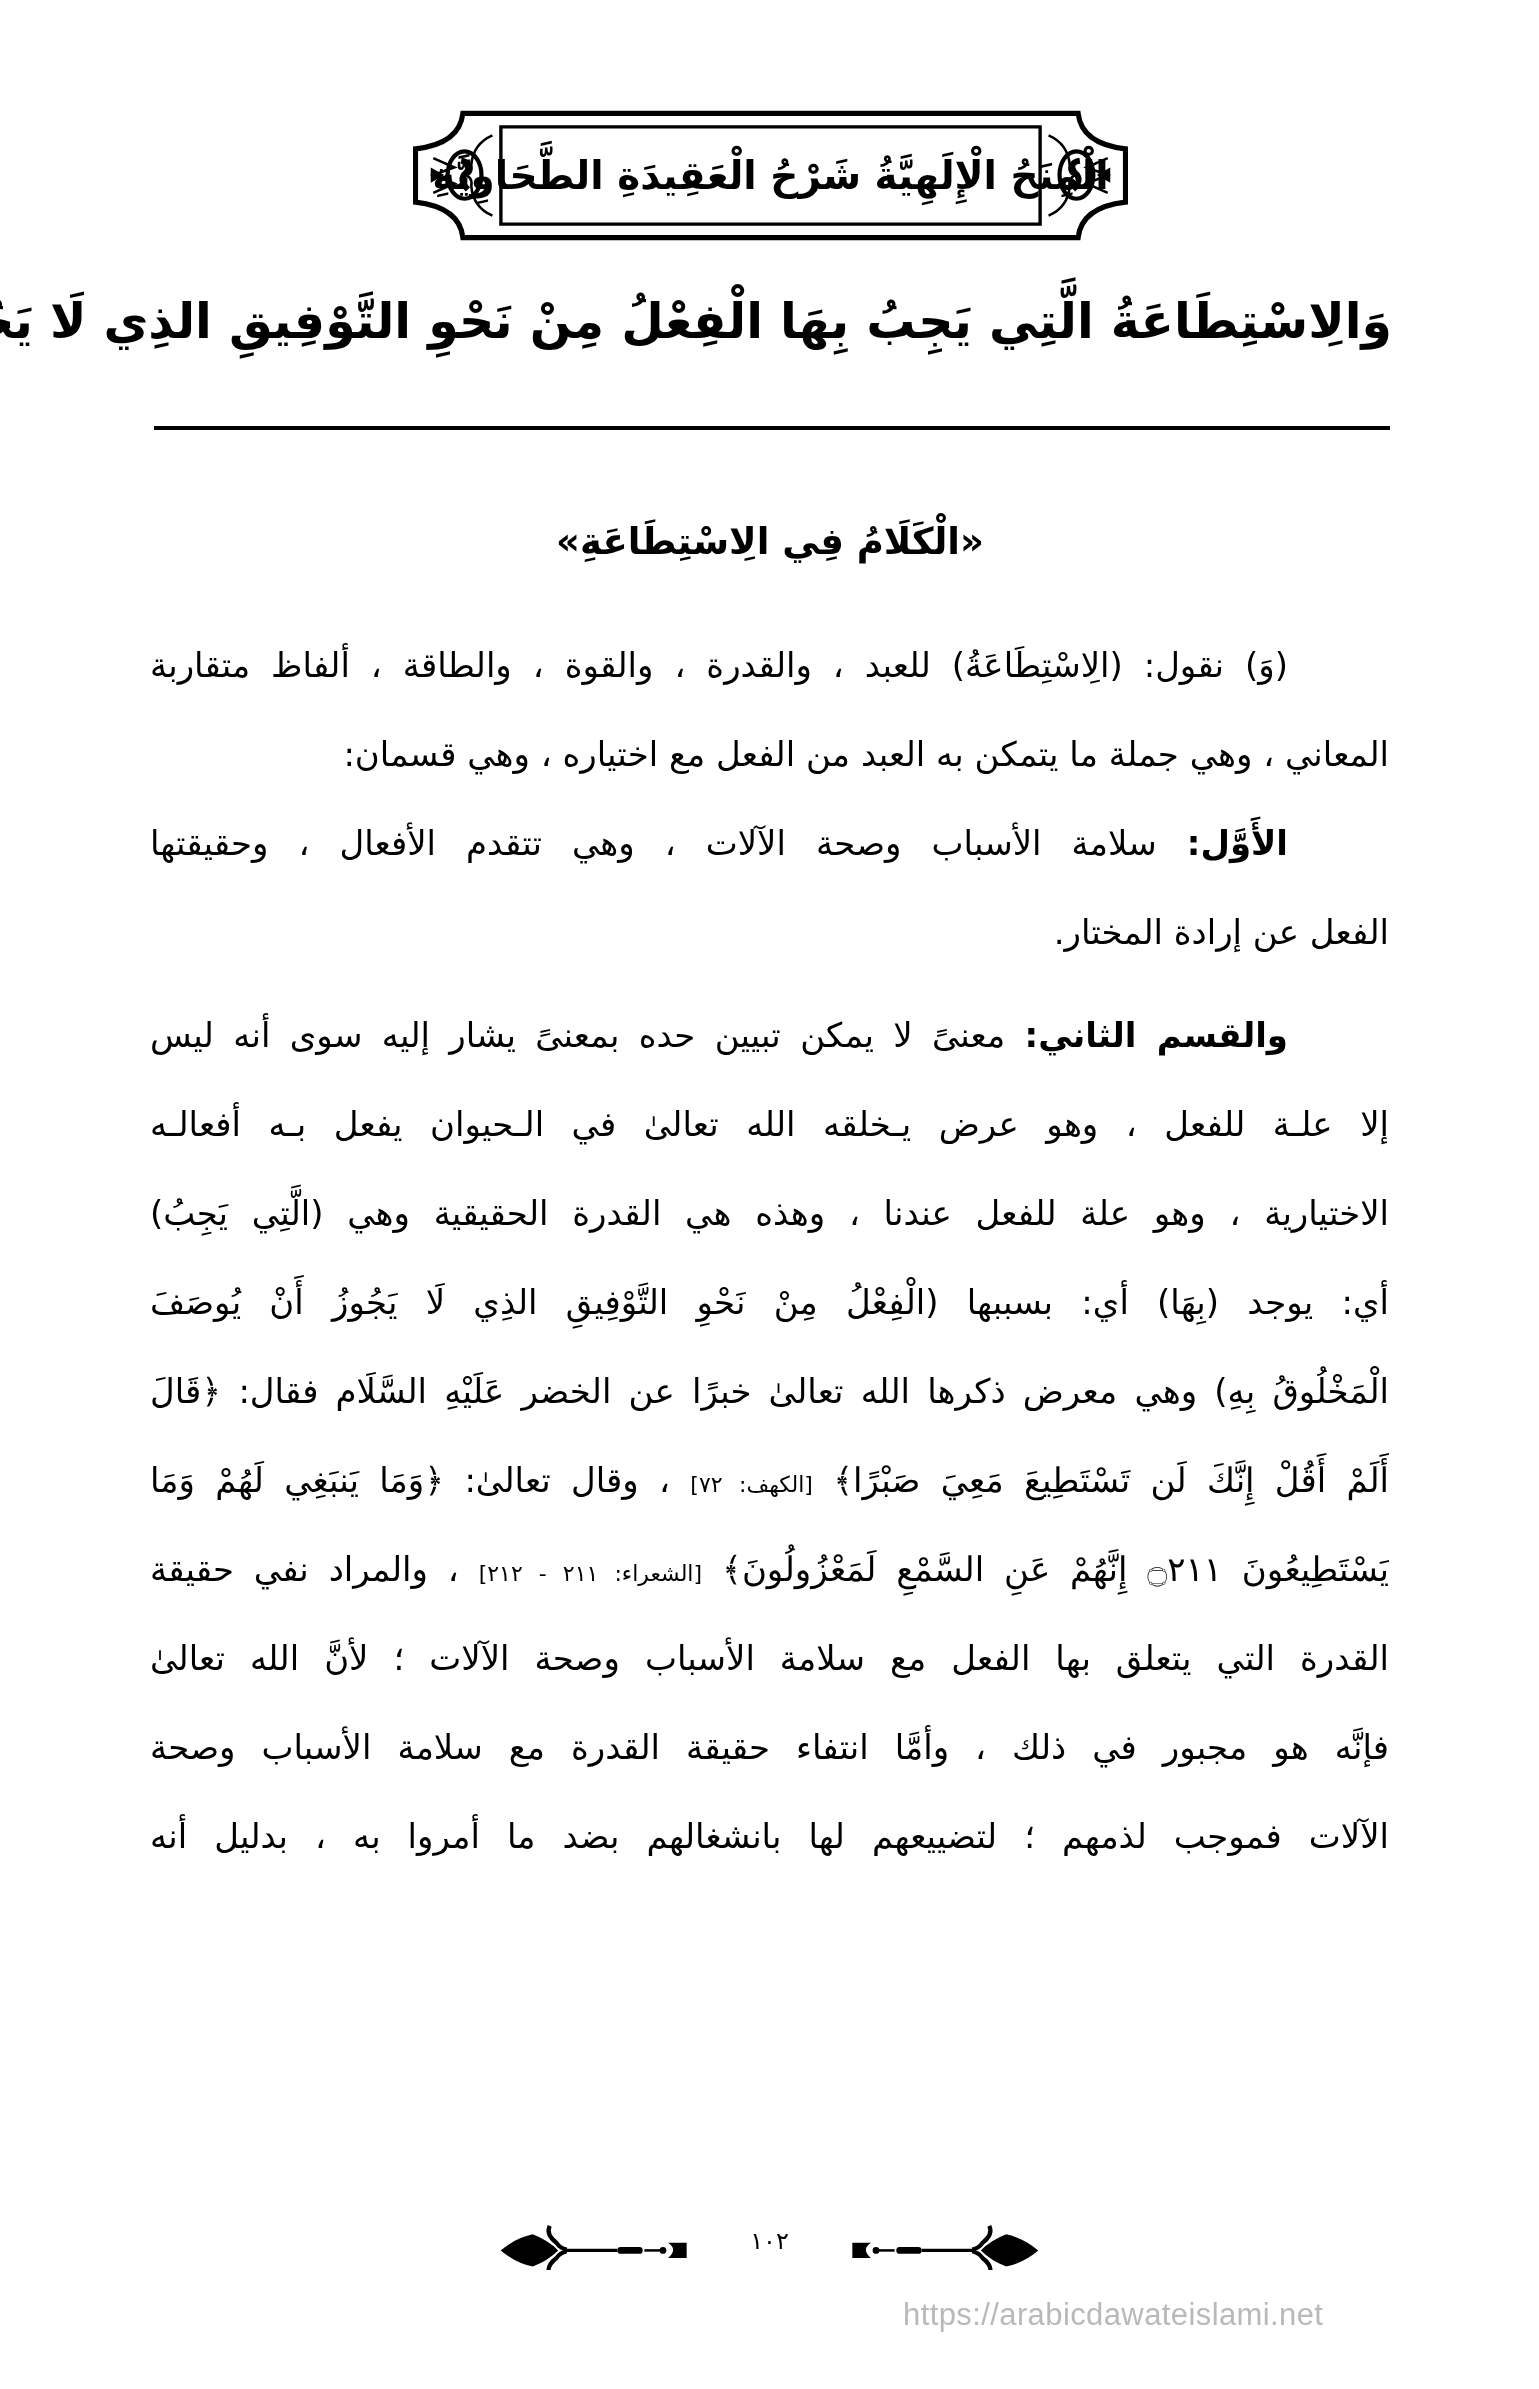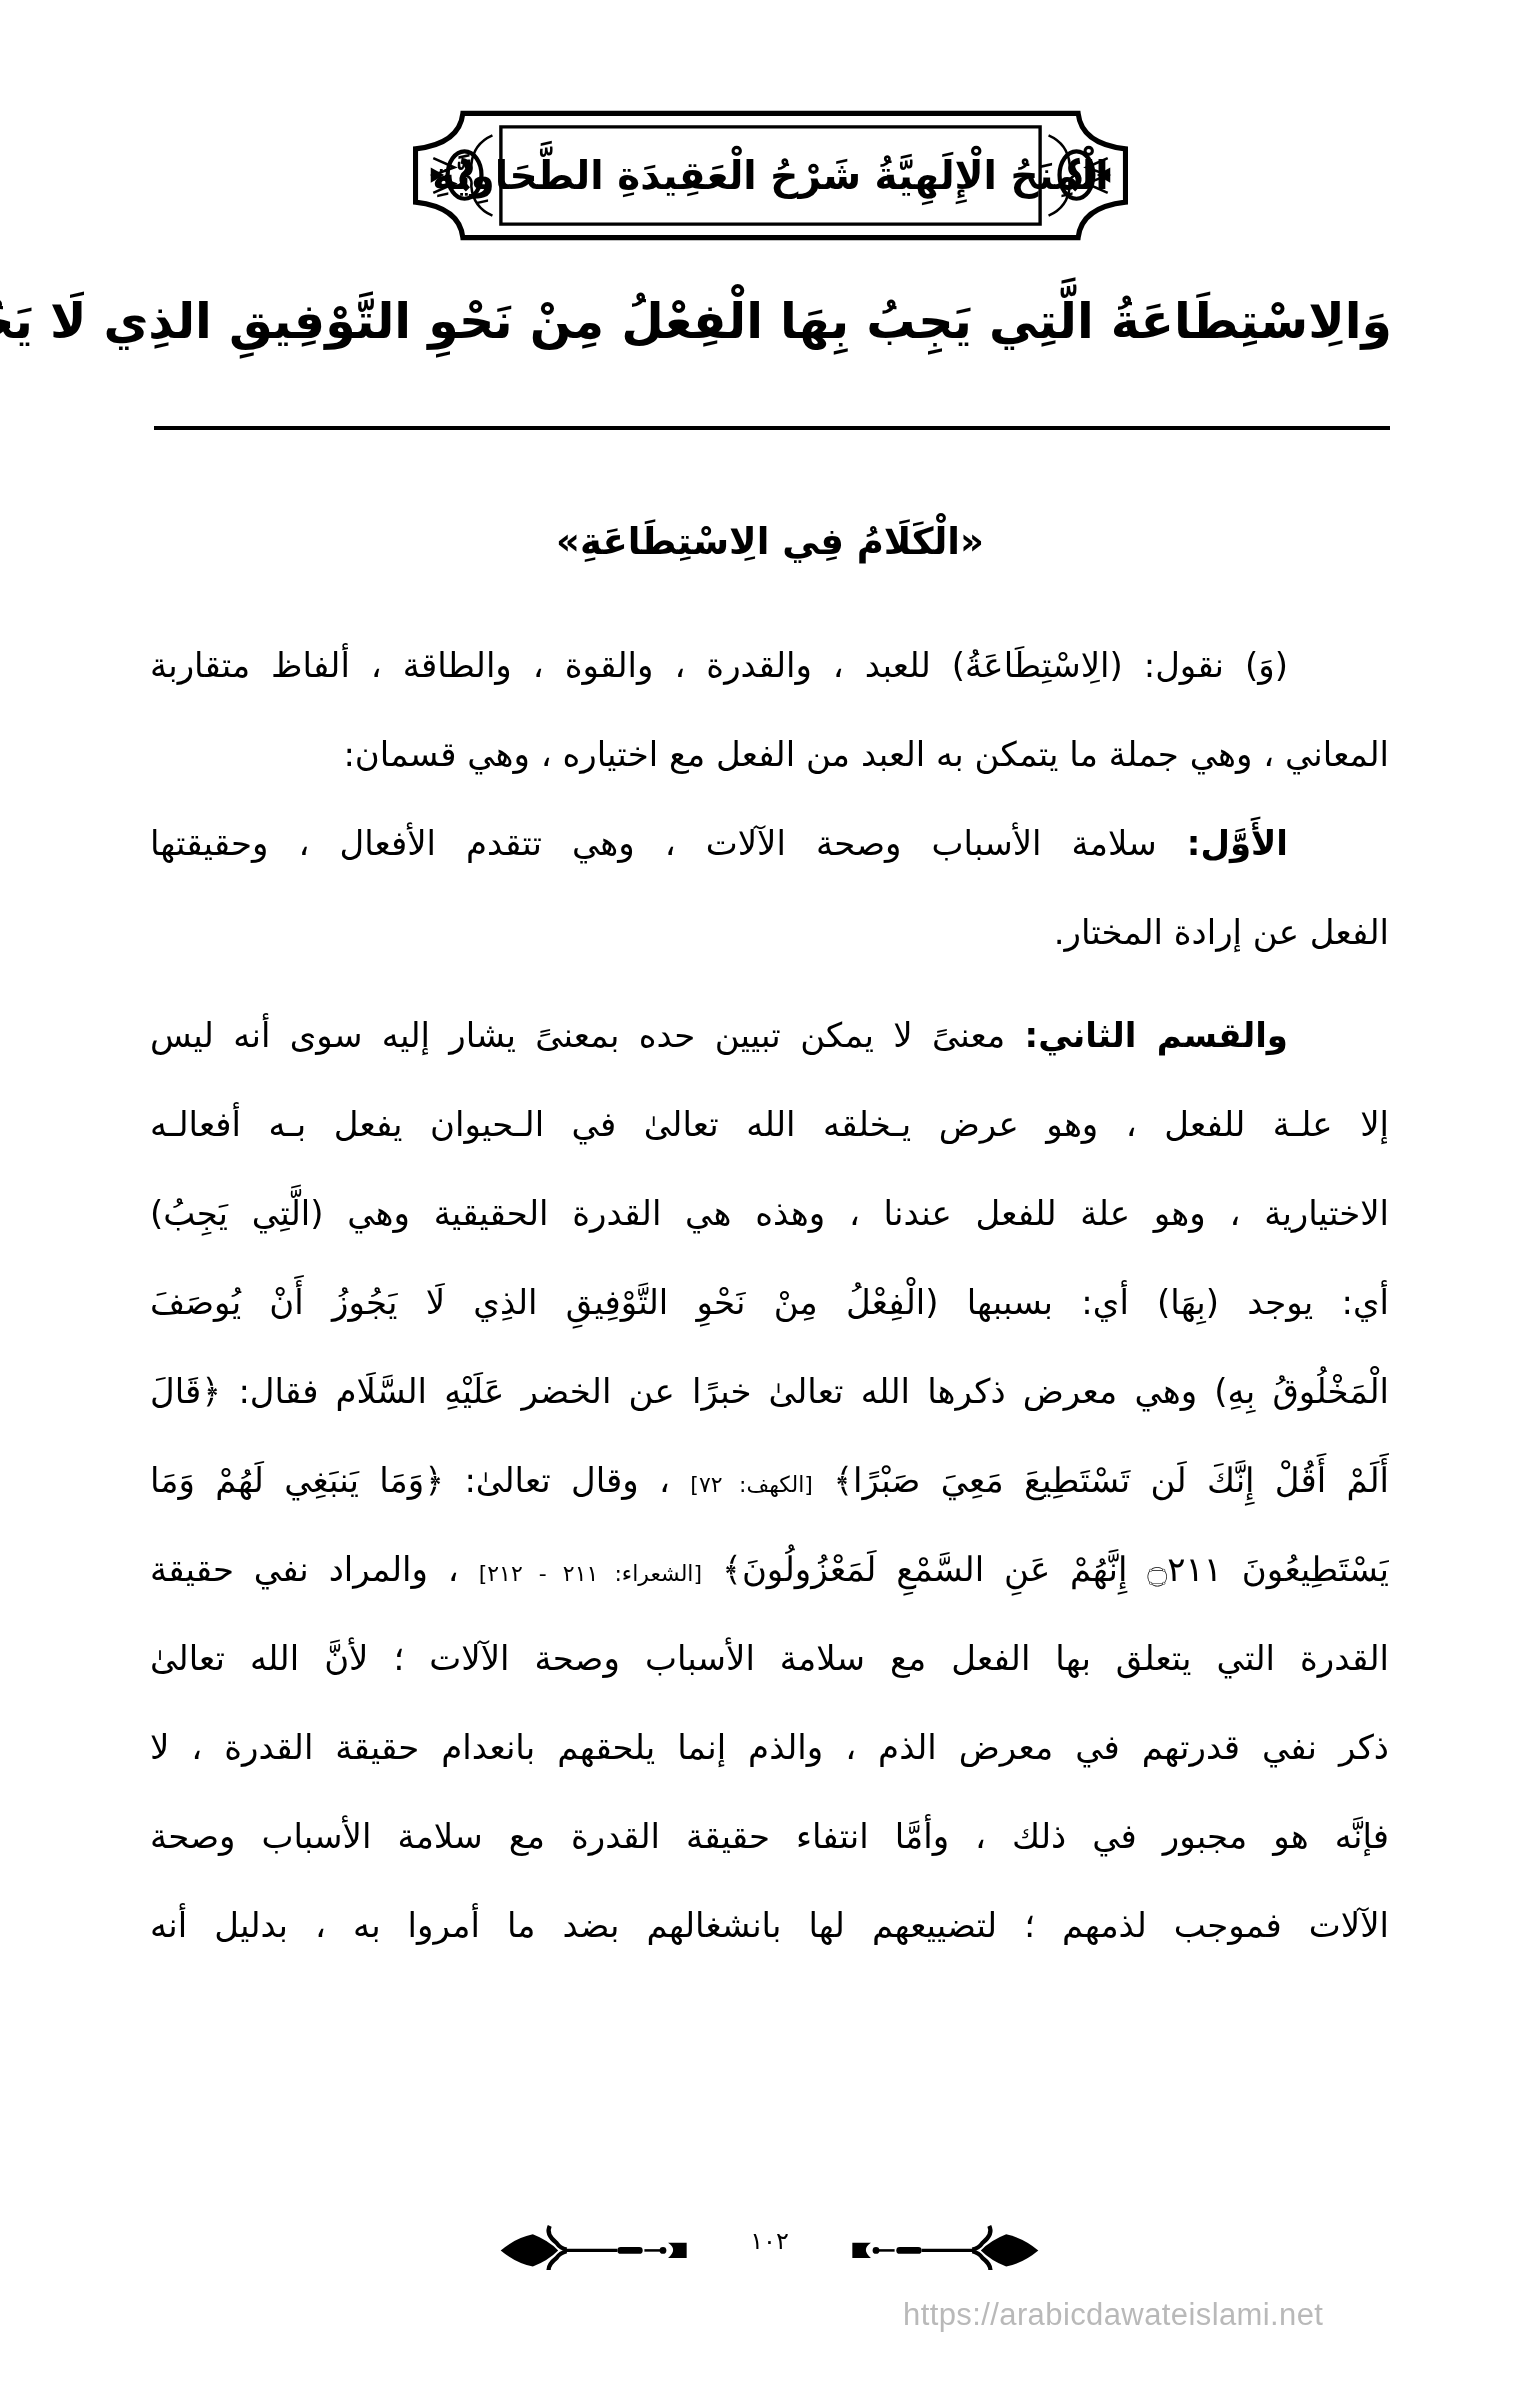--- a/index.html
+++ b/index.html
@@ -88,21 +88,20 @@
   <div class="gap"></div>
 
   <div class="line indent"><span class="bold-lead">والقسم الثاني:</span><span> معنىً لا يمكن تبيين حده بمعنىً يشار إليه سوى أنه ليس</span></div>
   <div class="line">إلا علـة للفعل ، وهو عرض يـخلقه الله تعالىٰ في الـحيوان يفعل بـه أفعالـه</div>
   <div class="line">الاختيارية ، وهو علة للفعل عندنا ، وهذه هي القدرة الحقيقية وهي (الَّتِي يَجِبُ)</div>
   <div class="line">أي: يوجد (بِهَا) أي: بسببها (الْفِعْلُ مِنْ نَحْوِ التَّوْفِيقِ الذِي لَا يَجُوزُ أَنْ يُوصَفَ</div>
   <div class="line">الْمَخْلُوقُ بِهِ) وهي معرض ذكرها الله تعالىٰ خبرًا عن الخضر عَلَيْهِ السَّلَام فقال: ﴿قَالَ</div>
   <div class="line"><span class="quran">أَلَمْ أَقُلْ إِنَّكَ لَن تَسْتَطِيعَ مَعِيَ صَبْرًا﴾</span> <span class="cite">[الكهف: ٧٢]</span><span> ، وقال تعالىٰ: ﴿وَمَا يَنبَغِي لَهُمْ وَمَا</span></div>
   <div class="line"><span class="quran">يَسْتَطِيعُونَ ۝٢١١ إِنَّهُمْ عَنِ السَّمْعِ لَمَعْزُولُونَ﴾</span> <span class="cite">[الشعراء: ٢١١ - ٢١٢]</span><span> ، والمراد نفي حقيقة</span></div>
   <div class="line">القدرة التي يتعلق بها الفعل مع سلامة الأسباب وصحة الآلات ؛ لأنَّ الله تعالىٰ</div>
-  <div class="line">ذكر نفي قدرتهم في معرض الذم ، والذم إنما يلحقهم بانعدام حقيقة القدرة ، لا</div>
   <div class="line">فإنَّه هو مجبور في ذلك ، وأمَّا انتفاء حقيقة القدرة مع سلامة الأسباب وصحة</div>
   <div class="line">الآلات فموجب لذمهم ؛ لتضييعهم لها بانشغالهم بضد ما أمروا به ، بدليل أنه</div>
 </div>
 
 <svg class="footer-ornament" width="541" height="51" viewBox="0 0 640 60">
 
   <path d="M2 37 Q20 22 40 18 Q58 25 70 37 Q58 49 40 56 Q20 52 2 37 Z" fill="#000"></path>
   <path d="M60 8 Q55 18 68 28 Q72 34 80 36" fill="none" stroke="#000" stroke-width="5"></path>
   <path d="M60 66 Q55 56 68 46 Q72 40 80 38" fill="none" stroke="#000" stroke-width="5"></path>
   <line x1="78" y1="37" x2="140" y2="37" stroke="#000" stroke-width="4"></line>

